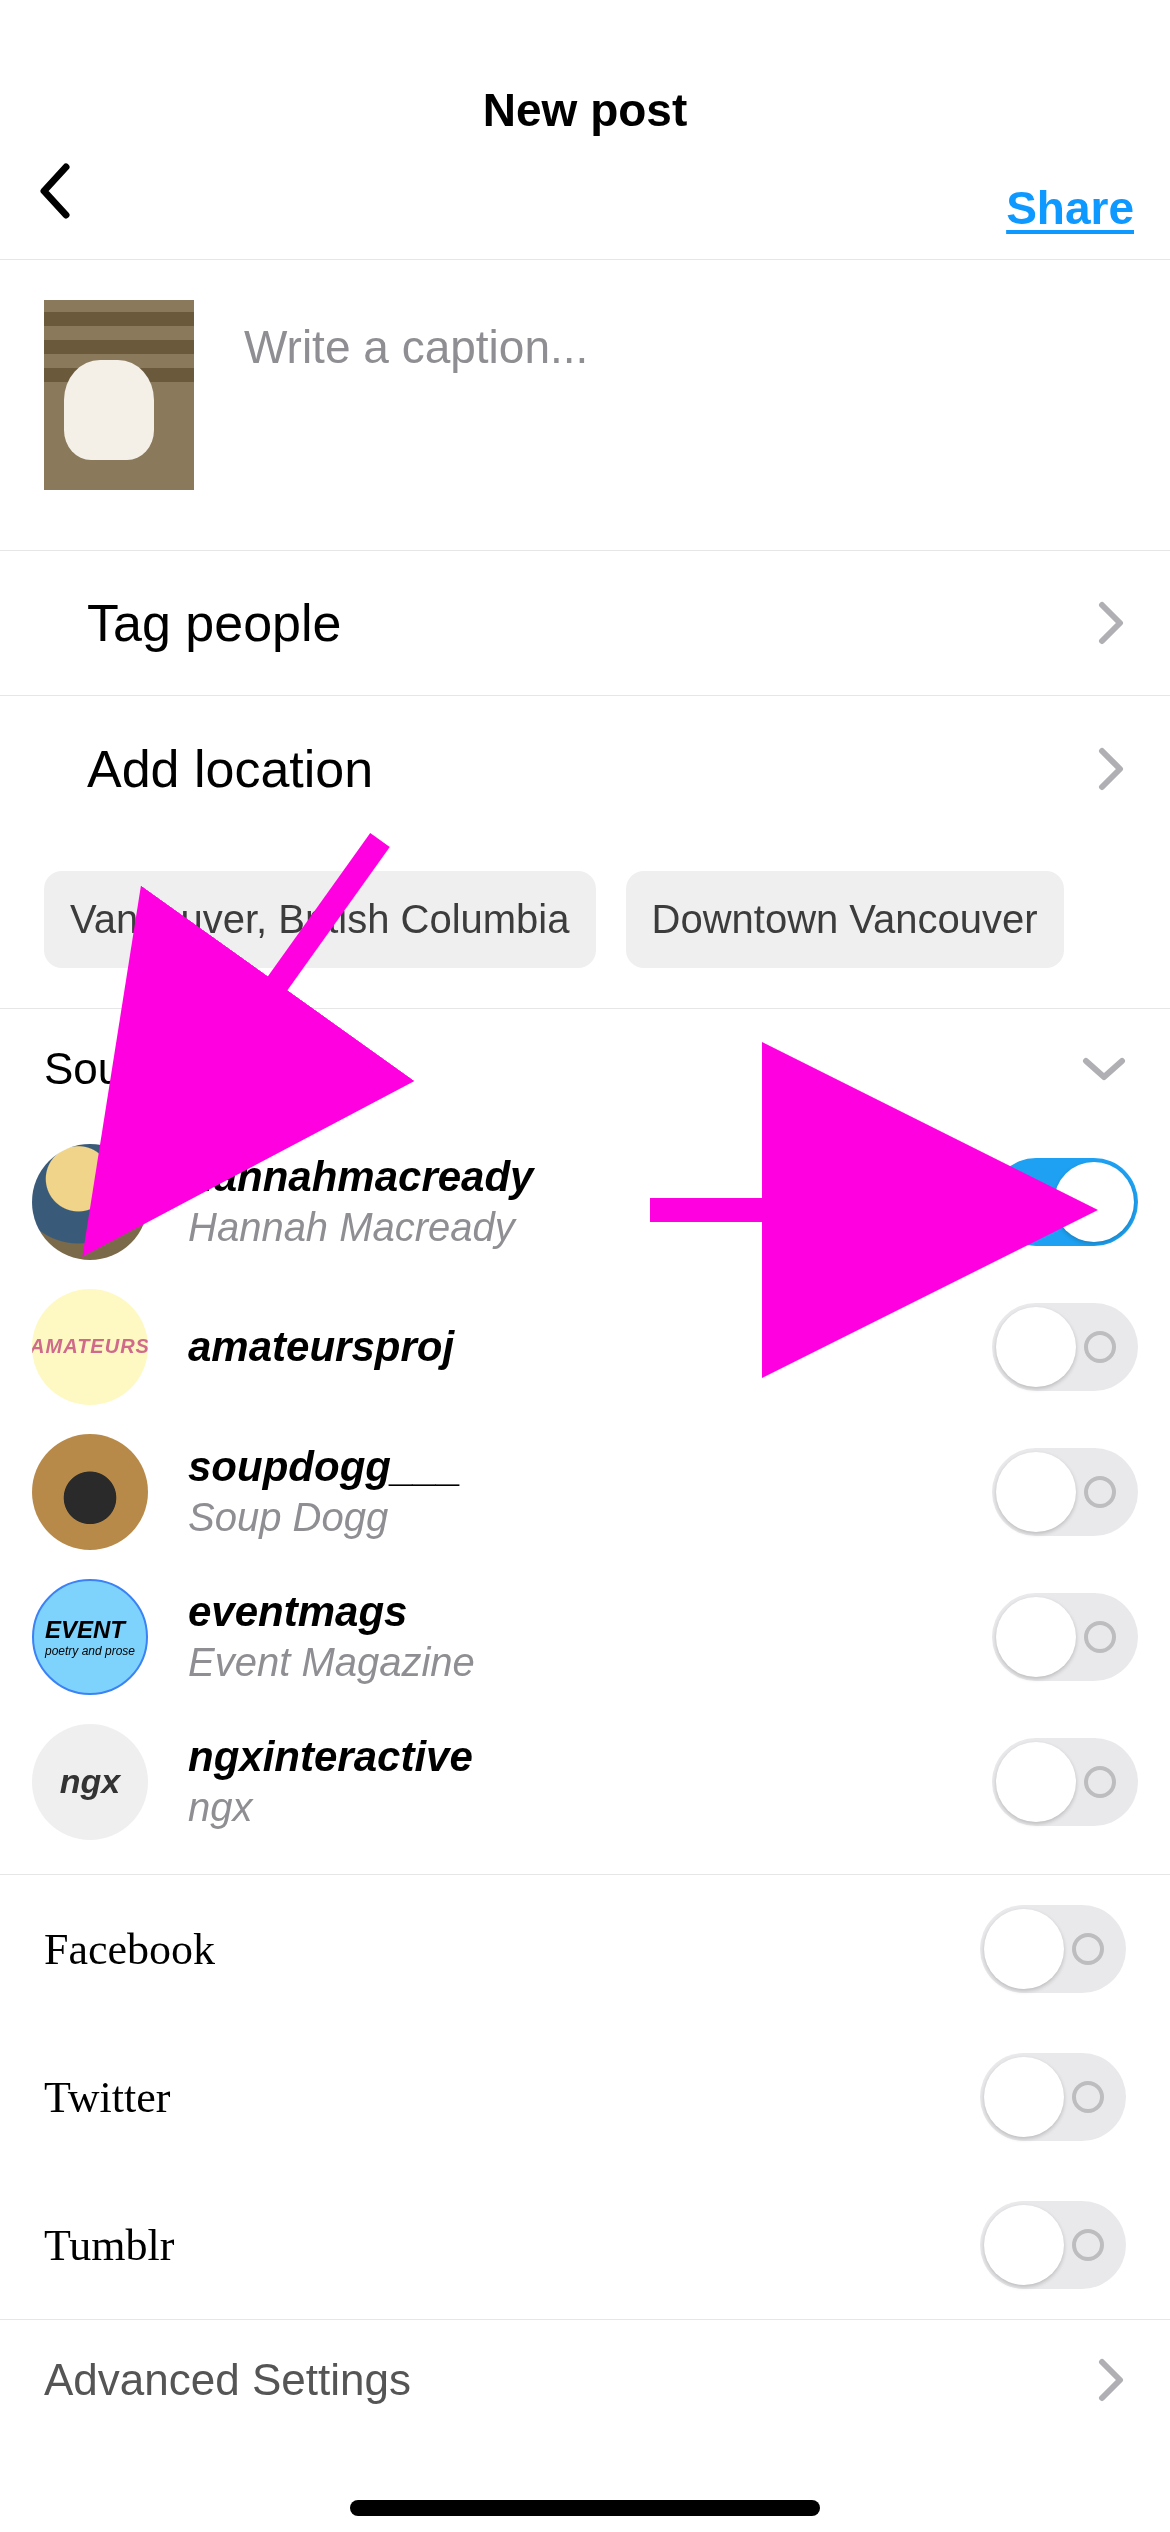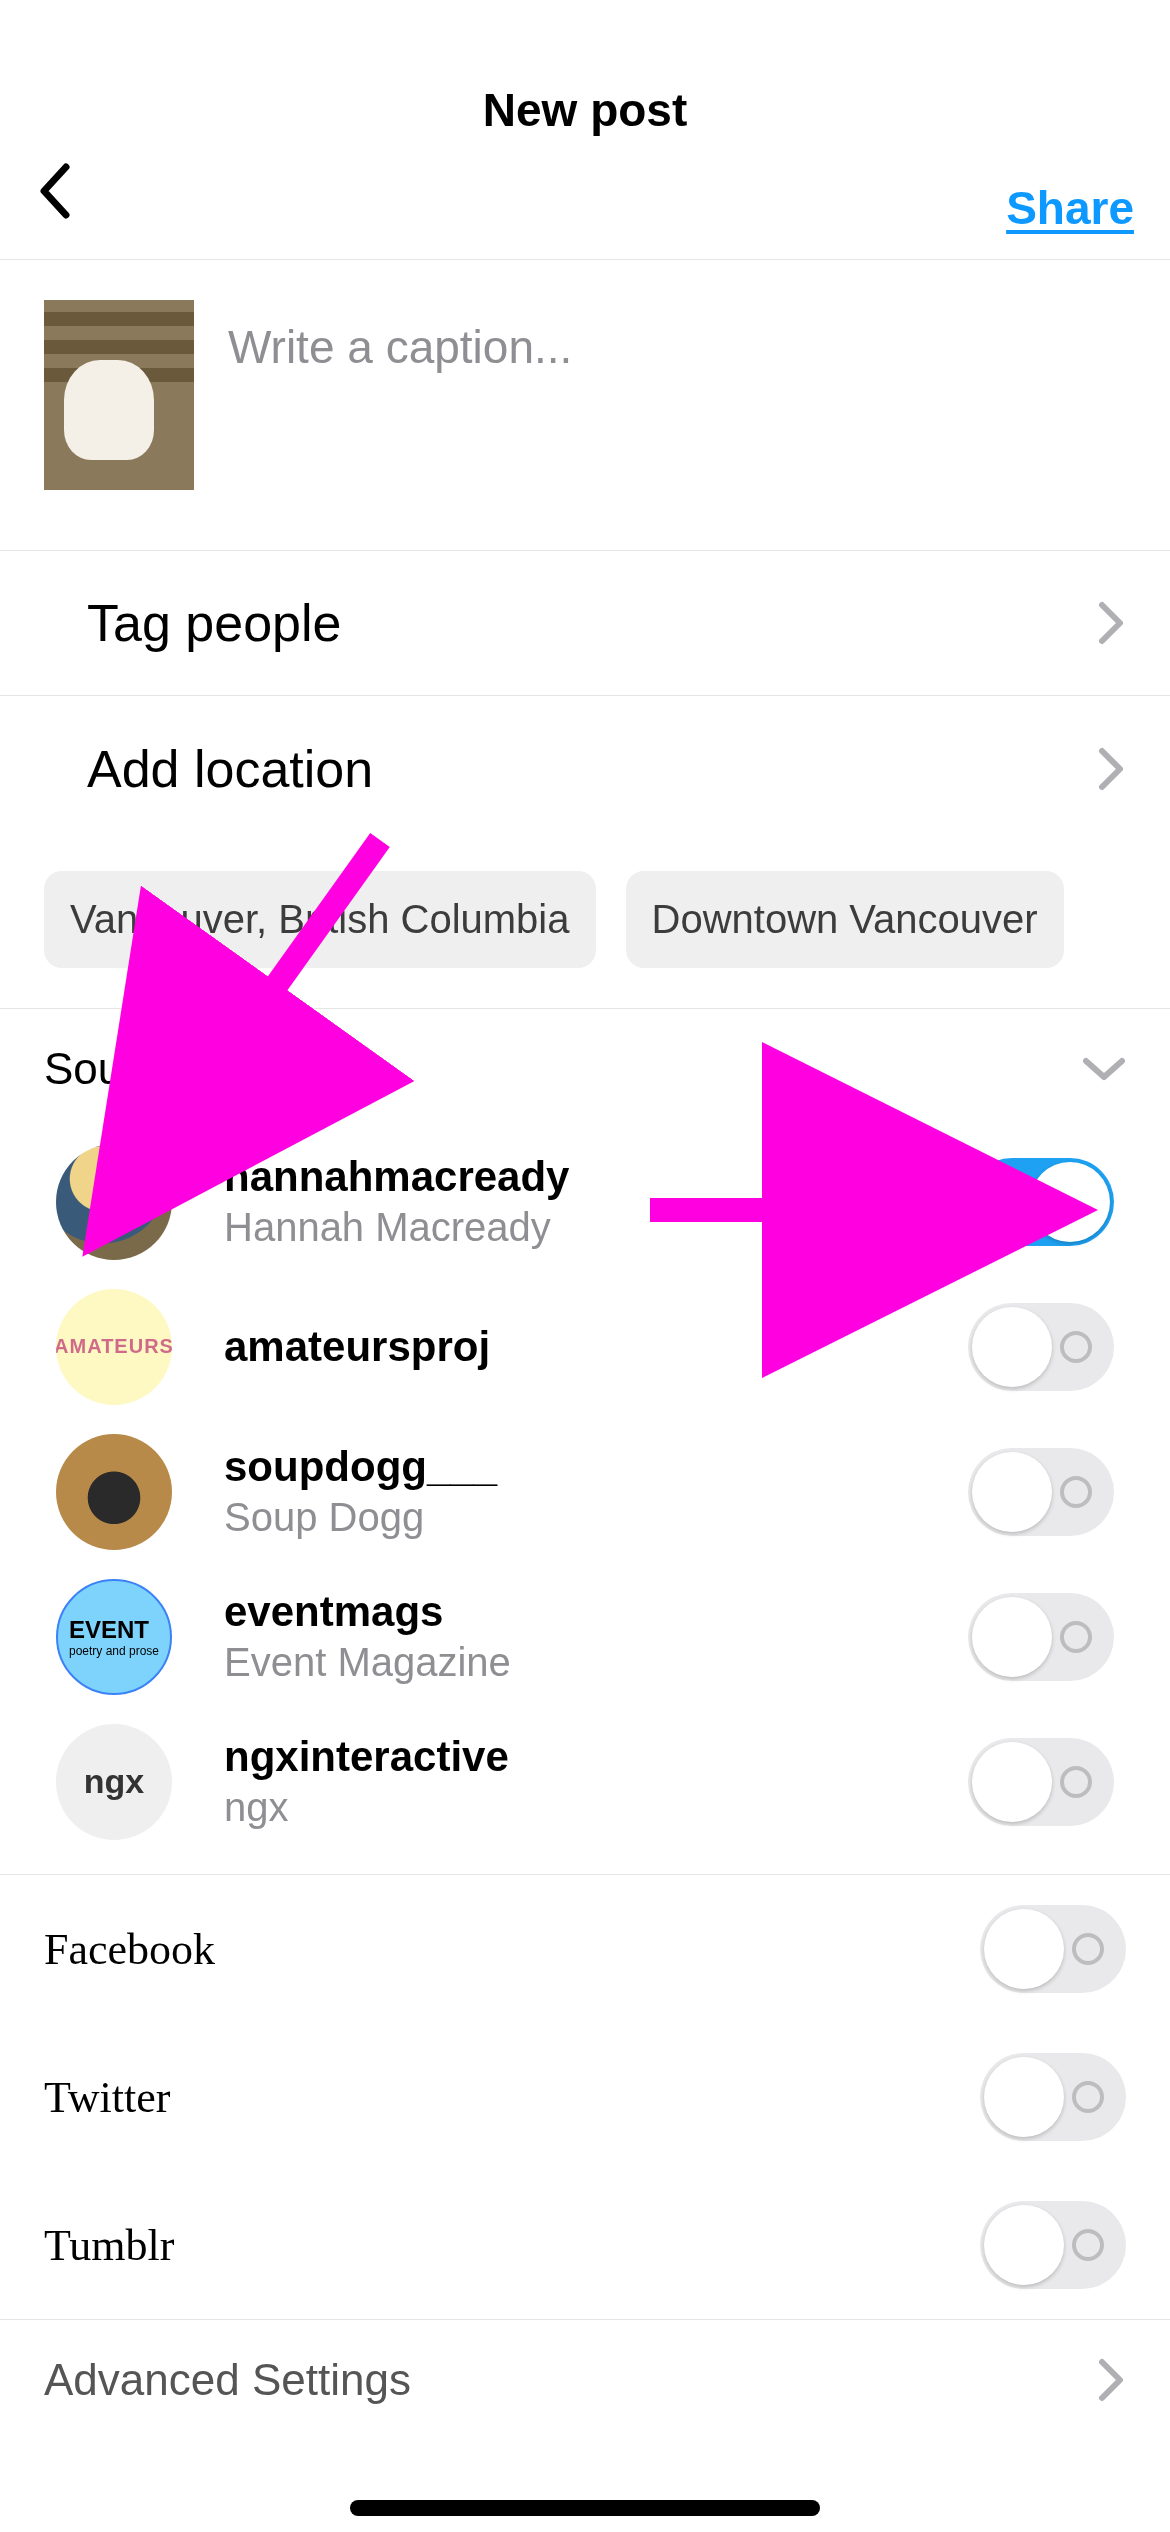--- a/index.html
+++ b/index.html
@@ -6,41 +6,41 @@
   html, body { width: 1170px; height: 2532px; font-family: -apple-system, Helvetica, Arial, sans-serif; background: #fff; color: #000; }
   .screen { width: 1170px; height: 2532px; position: relative; overflow: hidden; }
 
   
   .header { position: relative; height: 260px; display: flex; align-items: center; justify-content: center; padding-bottom: 40px; border-bottom: 1px solid #e6e6e6; }
   .header .back { position: absolute; left: 36px; bottom: 36px; }
   .header .title { font-size: 46px; font-weight: 700; }
   .header .share { position: absolute; right: 36px; bottom: 24px; font-size: 46px; font-weight: 600; color: #0d99ff; text-decoration: underline; text-underline-offset: 6px; }
 
   
-  .caption-row { display: flex; align-items: flex-start; padding: 40px 44px 60px 44px; border-bottom: 1px solid #e6e6e6; gap: 34px; }
+  .caption-row { display: flex; align-items: flex-start; padding: 40px 44px 60px 44px; border-bottom: 1px solid #e6e6e6; gap: 50px; }
   .thumb { width: 150px; height: 190px; background:#8a7a5b; position:relative; overflow:hidden; }
   .thumb .dog { position:absolute; left:20px; top:60px; width:90px; height:100px; background:#f4f0e8; border-radius:40% 40% 30% 30%; }
   .thumb .stripe { position:absolute; left:0; right:0; height:14px; background:#6a5a3b; }
   .caption-input { flex:1; font-size: 46px; color:#8e8e93; padding-top: 20px; outline:none; border:none; }
 
   
   .row { display:flex; align-items:center; justify-content:space-between; padding: 0 44px; height: 145px; border-bottom: 1px solid #e6e6e6; }
   .row .label { font-size: 52px; margin-left: 43px; }
   .chevron-r svg, .chevron-d svg { display:block; }
 
   
   .chips { display:flex; gap: 30px; padding: 30px 44px 40px 44px; border-bottom: 1px solid #e6e6e6; overflow:hidden; }
   .chip { background:#efefef; border-radius: 18px; padding: 26px 26px; font-size: 40px; color:#3c3c3c; white-space:nowrap; }
 
   
   .postto { display:flex; align-items:center; justify-content:space-between; padding: 0 44px; height: 120px; }
   .postto .label { font-size:44px; }
 
   
-  .acct { display:flex; align-items:center; padding: 0 56px; height: 145px; gap: 52px; }
+  .acct { display:flex; align-items:center; padding: 0 32px; height: 145px; gap: 40px; font-style: italic; }
   .avatar { width: 116px; height:116px; border-radius:50%; background:#ccc; flex-shrink:0; display:flex; align-items:center; justify-content:center; font-size: 34px; font-weight:600; color:#333; position:relative; overflow:hidden; }
   .acct-text { flex:1; }
   .acct-text .u { font-size:42px; font-weight:700; }
   .acct-text .n { font-size:40px; color:#8e8e93; margin-top:4px; }
 
   
   .toggle { width: 146px; height: 88px; border-radius: 44px; background:#e9e9eb; position:relative; flex-shrink:0; }
   .toggle .knob { position:absolute; top:4px; left:4px; width:80px; height:80px; border-radius:50%; background:#fff; box-shadow: 0 2px 4px rgba(0,0,0,.2); }
   .toggle .ring { position:absolute; top:28px; right:22px; width:32px; height:32px; border-radius:50%; border:4px solid #bdbdbf; }
   .toggle.on { background:#1ea1f2; }

